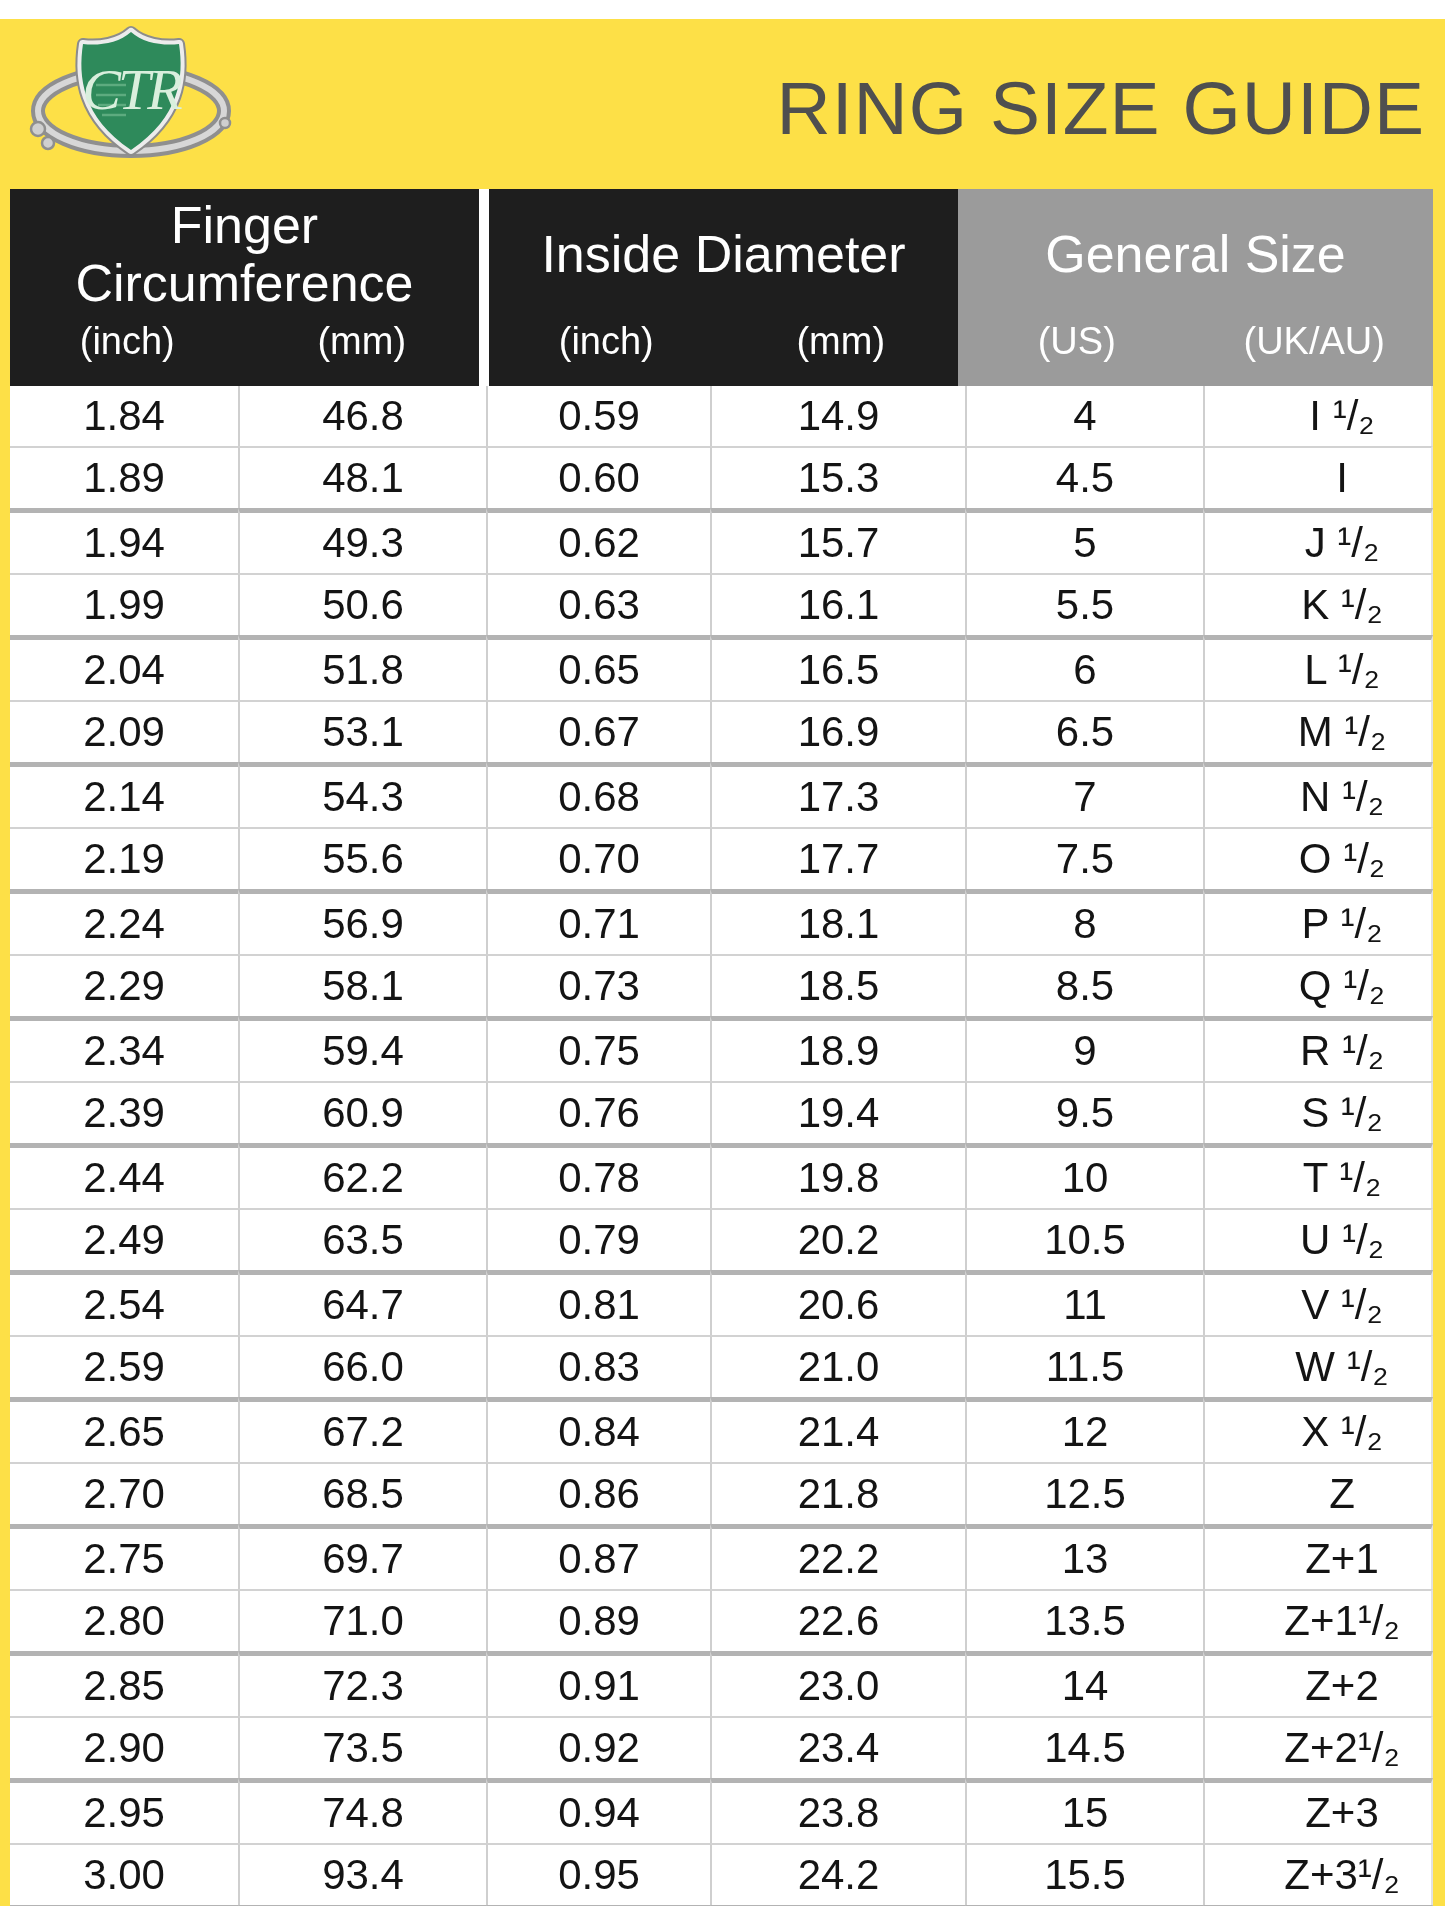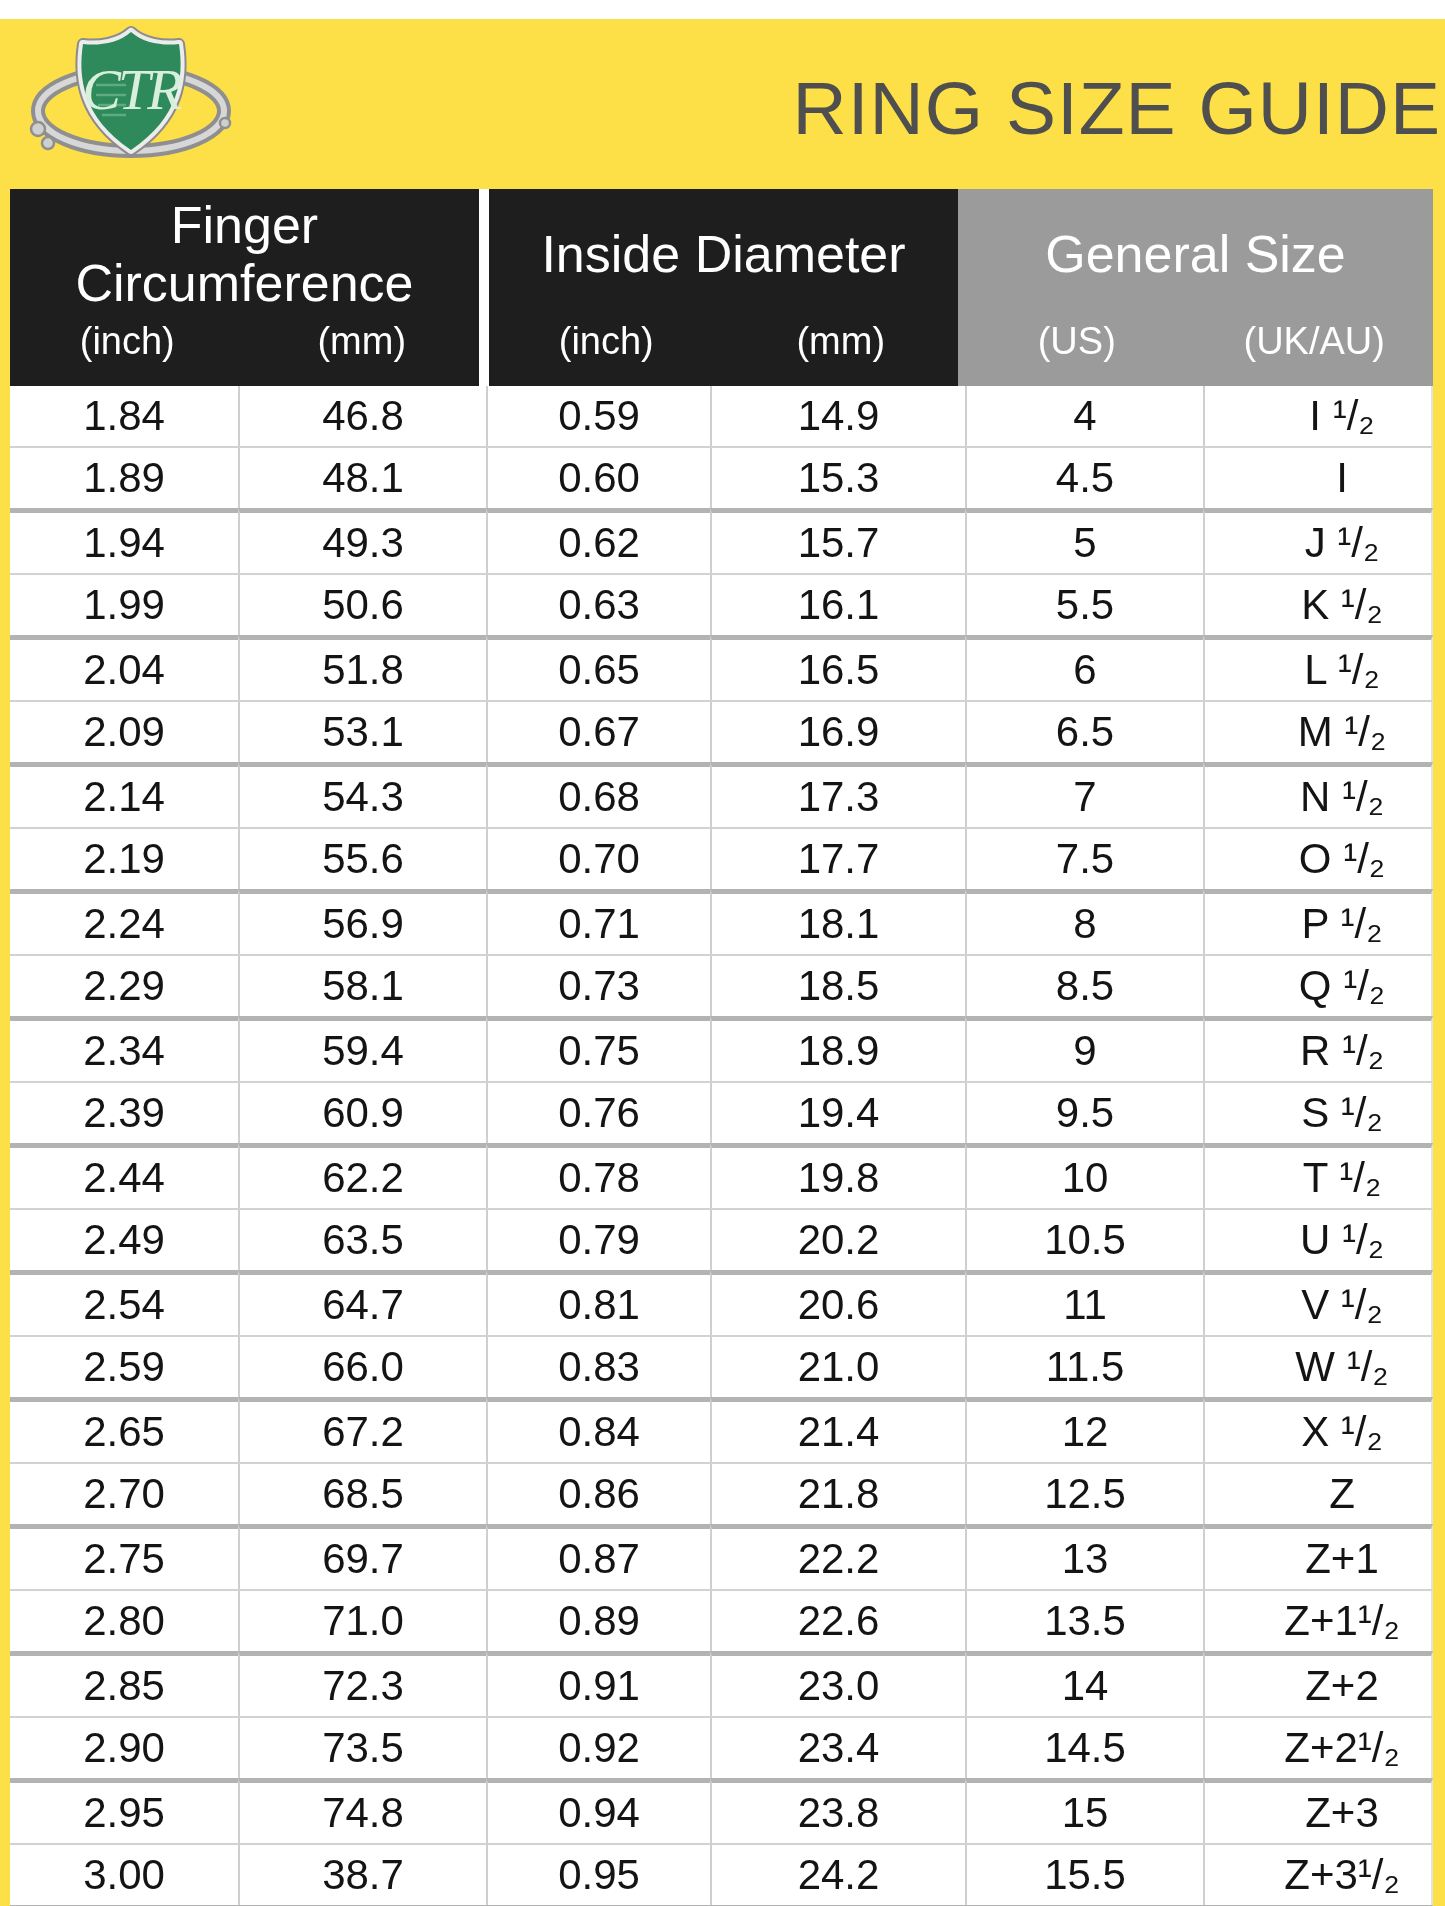--- a/index.html
+++ b/index.html
@@ -6,21 +6,21 @@
   .page {
     position:relative; width:1445px; height:1906px; background:#fde047;
     font-family:"Liberation Sans", sans-serif; overflow:hidden;margin-top:19px;
   }
 
   
   .logo { position:absolute; left:26px; top:0px; width:214px; height:146px; }
 
   
   .page-title {
-    position:absolute; top:46px; right:4px;
+    position:absolute; top:46px; right:20px;
     font-size:75px; letter-spacing:1px; color:#4f4f4f; white-space:nowrap;
   }
 
   
   .size-table { position:absolute; left:10px; top:170px; width:1423px; }
 
   .header-row { display:flex; height:197px; }
   .hgroup { display:flex; flex-direction:column; color:#ffffff; box-sizing:border-box; }
   .hgroup.dark { background:#1e1e1e; }
   .hgroup.gray { background:#9b9b9b; }
@@ -126,21 +126,21 @@
         <div class="trow thin" style="display: contents;"><div class="cell c0">2.49</div><div class="cell c1">63.5</div><div class="cell c2">0.79</div><div class="cell c3">20.2</div><div class="cell c4">10.5</div><div class="cell c5">U ¹/₂</div></div>
         <div class="trow thick" style="display: contents;"><div class="cell c0">2.54</div><div class="cell c1">64.7</div><div class="cell c2">0.81</div><div class="cell c3">20.6</div><div class="cell c4">11</div><div class="cell c5">V ¹/₂</div></div>
         <div class="trow thin" style="display: contents;"><div class="cell c0">2.59</div><div class="cell c1">66.0</div><div class="cell c2">0.83</div><div class="cell c3">21.0</div><div class="cell c4">11.5</div><div class="cell c5">W ¹/₂</div></div>
         <div class="trow thick" style="display: contents;"><div class="cell c0">2.65</div><div class="cell c1">67.2</div><div class="cell c2">0.84</div><div class="cell c3">21.4</div><div class="cell c4">12</div><div class="cell c5">X ¹/₂</div></div>
         <div class="trow thin" style="display: contents;"><div class="cell c0">2.70</div><div class="cell c1">68.5</div><div class="cell c2">0.86</div><div class="cell c3">21.8</div><div class="cell c4">12.5</div><div class="cell c5">Z</div></div>
         <div class="trow thick" style="display: contents;"><div class="cell c0">2.75</div><div class="cell c1">69.7</div><div class="cell c2">0.87</div><div class="cell c3">22.2</div><div class="cell c4">13</div><div class="cell c5">Z+1</div></div>
         <div class="trow thin" style="display: contents;"><div class="cell c0">2.80</div><div class="cell c1">71.0</div><div class="cell c2">0.89</div><div class="cell c3">22.6</div><div class="cell c4">13.5</div><div class="cell c5">Z+1¹/₂</div></div>
         <div class="trow thick" style="display: contents;"><div class="cell c0">2.85</div><div class="cell c1">72.3</div><div class="cell c2">0.91</div><div class="cell c3">23.0</div><div class="cell c4">14</div><div class="cell c5">Z+2</div></div>
         <div class="trow thin" style="display: contents;"><div class="cell c0">2.90</div><div class="cell c1">73.5</div><div class="cell c2">0.92</div><div class="cell c3">23.4</div><div class="cell c4">14.5</div><div class="cell c5">Z+2¹/₂</div></div>
         <div class="trow thick" style="display: contents;"><div class="cell c0">2.95</div><div class="cell c1">74.8</div><div class="cell c2">0.94</div><div class="cell c3">23.8</div><div class="cell c4">15</div><div class="cell c5">Z+3</div></div>
-        <div class="trow thin" style="display: contents;"><div class="cell c0">3.00</div><div class="cell c1">38.7</div><div class="cell c2">0.95</div><div class="cell c3">24.2</div><div class="cell c4">15.5</div><div class="cell c5">Z+3¹/₂</div></div>
+        <div class="trow thin" style="display: contents;"><div class="cell c0">3.00</div><div class="cell c1">93.4</div><div class="cell c2">0.95</div><div class="cell c3">24.2</div><div class="cell c4">15.5</div><div class="cell c5">Z+3¹/₂</div></div>
         <div class="trow thick" style="display: contents;"><div class="cell c0">3.05</div><div class="cell c1">77.3</div><div class="cell c2">0.97</div><div class="cell c3">24.6</div><div class="cell c4">16</div><div class="cell c5">Z+4</div></div>
       </div>
 
   </div>
 
   <div class="footer-strip"></div>
 
 </div>
 
 </body></html>

